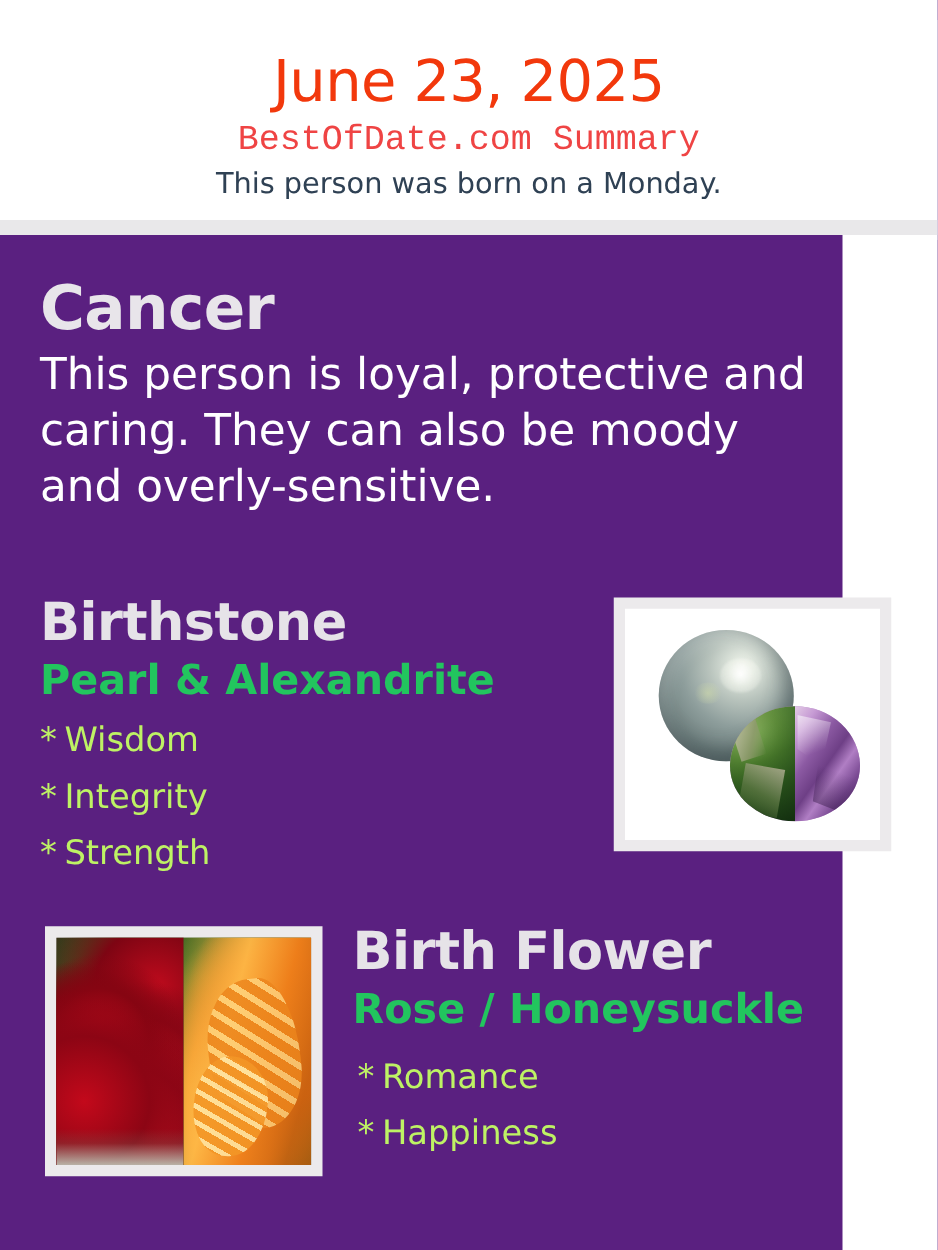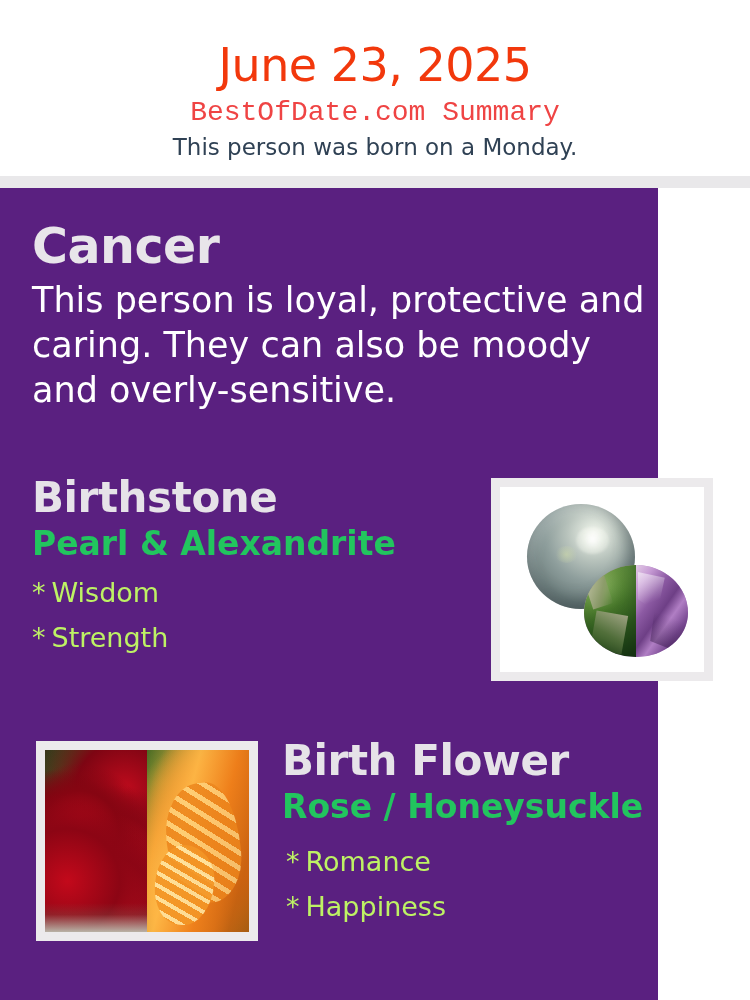--- a/index.html
+++ b/index.html
@@ -68,20 +68,21 @@
     background: #e9e8ea;
   }
 
   
   .panel {
     position: absolute;
     left: 0; top: 188px;
     width: 658px;
     height: 812px;
     background: #5a2080;
+    padding-left: 16px;
   }
 
   
   .sign-block {
     position: absolute;
     left: 32px;
     top: 30px;
     width: 640px;
   }
   .sign-name {
@@ -340,20 +341,23 @@
     </div>
 
     <div class="stone-text">
       <div class="sec-heading">Birthstone</div>
       <div class="sec-sub">Pearl &amp; Alexandrite</div>
       <ul class="bullets">
         <li>
           <span class="star">*</span><span>Wisdom</span>
         </li>
         <li>
+          <span class="star">*</span><span>Integrity</span>
+        </li>
+        <li>
           <span class="star">*</span><span>Strength</span>
         </li>
       </ul>
     </div>
 
     <div class="flower-text">
       <div class="sec-heading">Birth Flower</div>
       <div class="sec-sub">Rose / Honeysuckle</div>
       <ul class="bullets">
         <li>

